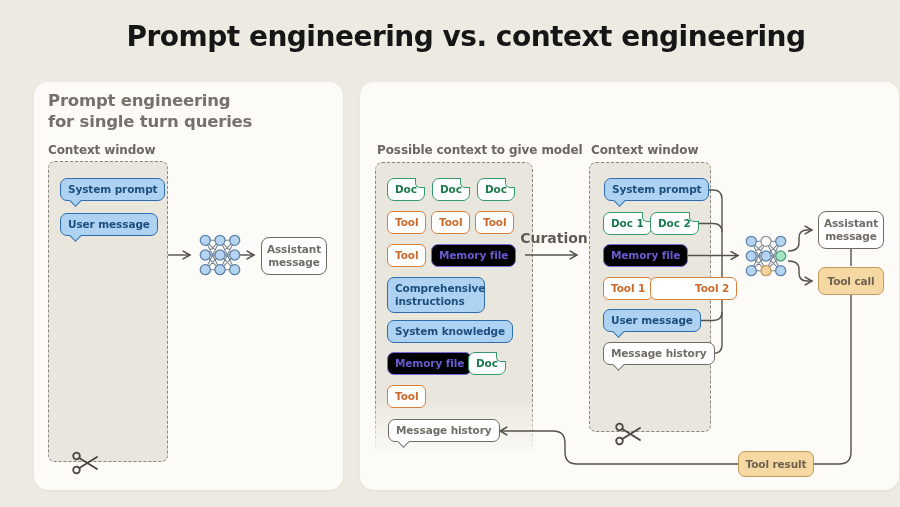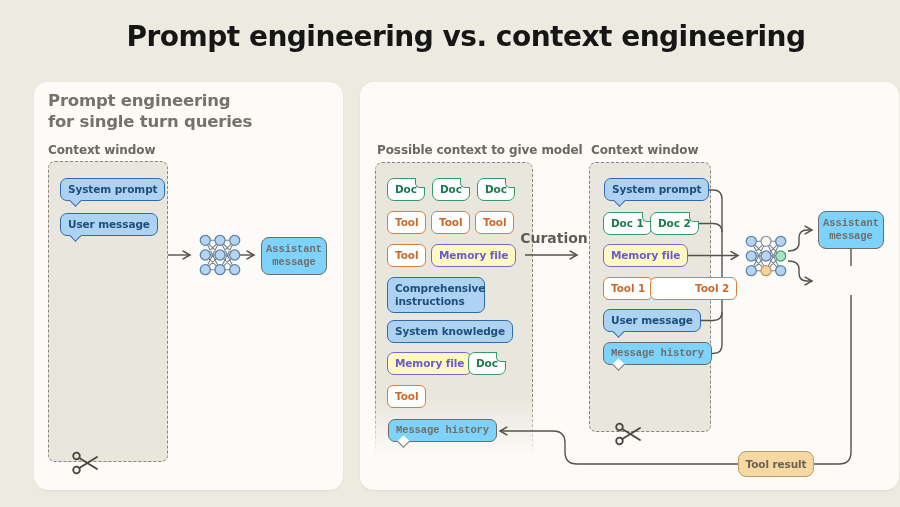--- a/index.html
+++ b/index.html
@@ -19,35 +19,35 @@
             mask-image:linear-gradient(180deg,#000 80%,transparent 99%);}
   .lines{position:absolute;left:0;top:0;z-index:1;}
   .net{position:absolute;z-index:2;}
   .scissors{position:absolute;z-index:3;}
   .chip{position:absolute;z-index:2;display:inline-flex;align-items:center;justify-content:center;
         height:23px;padding:0 7px;border:1.5px solid;border-radius:7px;box-sizing:border-box;
         font-size:10.5px;font-weight:700;letter-spacing:-0.1px;white-space:nowrap;line-height:1;}
   .c-blue{background:#aed3f2;border-color:#2e6cab;color:#1d4e7e;}
   .c-doc{background:#ffffff;border-color:#35996b;color:#1b7a4e;}
   .c-tool{background:#ffffff;border-color:#da7f3a;color:#c96a2b;border-radius:6px;}
-  .c-mem{background:#fef9c3;border-color:#7668d6;color:#6a5ad1;}
-  .c-white{background:#7dd3fc;border-color:#6e6a64;color:#716d66;font-family:Liberation Mono, monospace;}
+  .c-mem{background:#000000;border-color:#7668d6;color:#6a5ad1;}
+  .c-white{background:#ffffff;border-color:#6e6a64;color:#716d66;}
   .c-tan{background:#f6d8a3;border-color:#c09a5e;color:#6e6150;}
   .tail::after{content:"";position:absolute;width:8px;height:8px;bottom:-5px;left:10px;
                transform:rotate(45deg);border-right:1.5px solid;border-bottom:1.5px solid;}
   .c-blue.tail::after{background:#aed3f2;border-color:#2e6cab;}
   .c-white.tail::after{background:#ffffff;border-color:#6e6a64;}
   .doc-ear::before{content:"";position:absolute;top:-1.5px;right:-1.5px;width:9px;height:9px;
                    background:#e9e6de;border-left:1.5px solid #35996b;border-bottom:1.5px solid #35996b;
                    border-bottom-left-radius:5px;}
   .multi{white-space:normal;text-align:center;line-height:1.25;}
   .w-comp{width:98px;height:36px;text-align:left;justify-content:flex-start;white-space:normal;line-height:1.25;}
   .w-asst{width:66px;height:38px;border-radius:8px;}
   .w-toolcall{width:66px;height:28px;}
-  .w-toolresult{width:76px;height:26px;z-index:4;border-radius:8px;}
+  .w-toolresult{width:76px;height:26px;z-index:4;}
 </style>
 </head>
 <body>
 
 <div class="canvas">
 
   <div class="title">Prompt engineering vs. context engineering</div>
 
   <div class="panel panel-left"></div>
   <div class="panel panel-right"></div>
@@ -165,15 +165,16 @@
   <div class="chip c-blue tail" style="left:588px;top:178px;">System prompt</div>
   <div class="chip c-doc doc-ear" style="left:587px;top:212px;">Doc 1</div>
   <div class="chip c-doc doc-ear" style="left:634px;top:212px;">Doc 2</div>
   <div class="chip c-mem" style="left:587px;top:244px;">Memory file</div>
   <div class="chip c-tool" style="left:587px;top:277px;">Tool 1</div>
   <div class="chip c-tool" style="left:634px;top:277px;padding-left:44px;">Tool 2</div>
   <div class="chip c-blue tail" style="left:587px;top:309px;">User message</div>
   <div class="chip c-white tail" style="left:587px;top:342px;">Message history</div>
 
   <div class="chip c-white multi w-asst" style="left:802px;top:211px;">Assistant message</div>
+  <div class="chip c-tan w-toolcall" style="left:802px;top:267px;">Tool call</div>
   <div class="chip c-tan w-toolresult" style="left:722px;top:451px;">Tool result</div>
 
 </div>
 
 </body></html>

